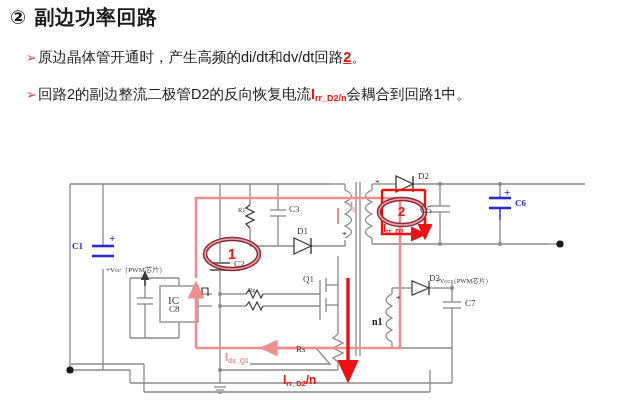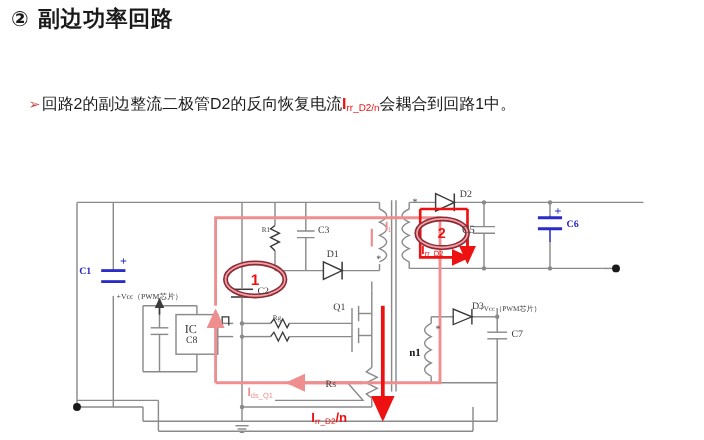--- a/index.html
+++ b/index.html
@@ -26,21 +26,21 @@
   }
   .bullet .arrow{
     color:#c8504f;font-size:13px;margin-right:1px;
     font-family:"DejaVu Sans",sans-serif;
   }
   .b1{left:26px;top:48px;}
   .b2{left:26px;top:85px;}
   .b3{left:26px;top:122px;color:#ee1111;font-weight:bold;font-size:15px;}
   .redu{color:#ee1111;font-weight:bold;text-decoration:underline;}
   .redb{color:#ee1111;font-weight:bold;}
-  sub{font-size:0.62em;vertical-align:-0.25em;font-weight:normal;}
+  sub{font-size:0.62em;vertical-align:-0.25em;font-weight:bold;}
 
   
   .circuit{position:absolute;left:0;top:168px;width:640px;height:232px;}
   .circuit svg{display:block;}
   
   .clab{position:absolute;font-family:"Liberation Serif","DejaVu Serif",serif;
         color:#3a3a3a;white-space:nowrap;}
   .clab.blue{color:#2b2bc9;font-weight:bold;}
   .clab.red{color:#ee1111;font-family:"Liberation Sans",sans-serif;font-weight:bold;}
   .clab.pink{color:#ef8e8e;font-family:"Liberation Sans",sans-serif;font-weight:bold;}
@@ -48,20 +48,23 @@
 </style>
 </head>
 <body>
 
 <div class="slide">
 
   <div class="heading">
     <span class="num">②</span><span class="ttl">副边功率回路</span>
   </div>
 
+  <div class="bullet b1">
+    <span class="arrow">➢</span><span>原边晶体管开通时，产生高频的di/dt和dv/dt回路</span><span class="redu">2</span><span>。</span>
+  </div>
 
   <div class="bullet b2">
     <span class="arrow">➢</span><span>回路2的副边整流二极管D2的反向恢复电流</span><span class="redb"><span>I</span><sub>rr_D2/n</sub></span><span>会耦合到回路1中。</span>
   </div>
 
 
   <div class="circuit">
     <svg width="640" height="232" viewBox="0 0 640 232">
       <defs>
         <marker id="arrR" markerWidth="7" markerHeight="7" refX="6" refY="3.2" orient="auto">

